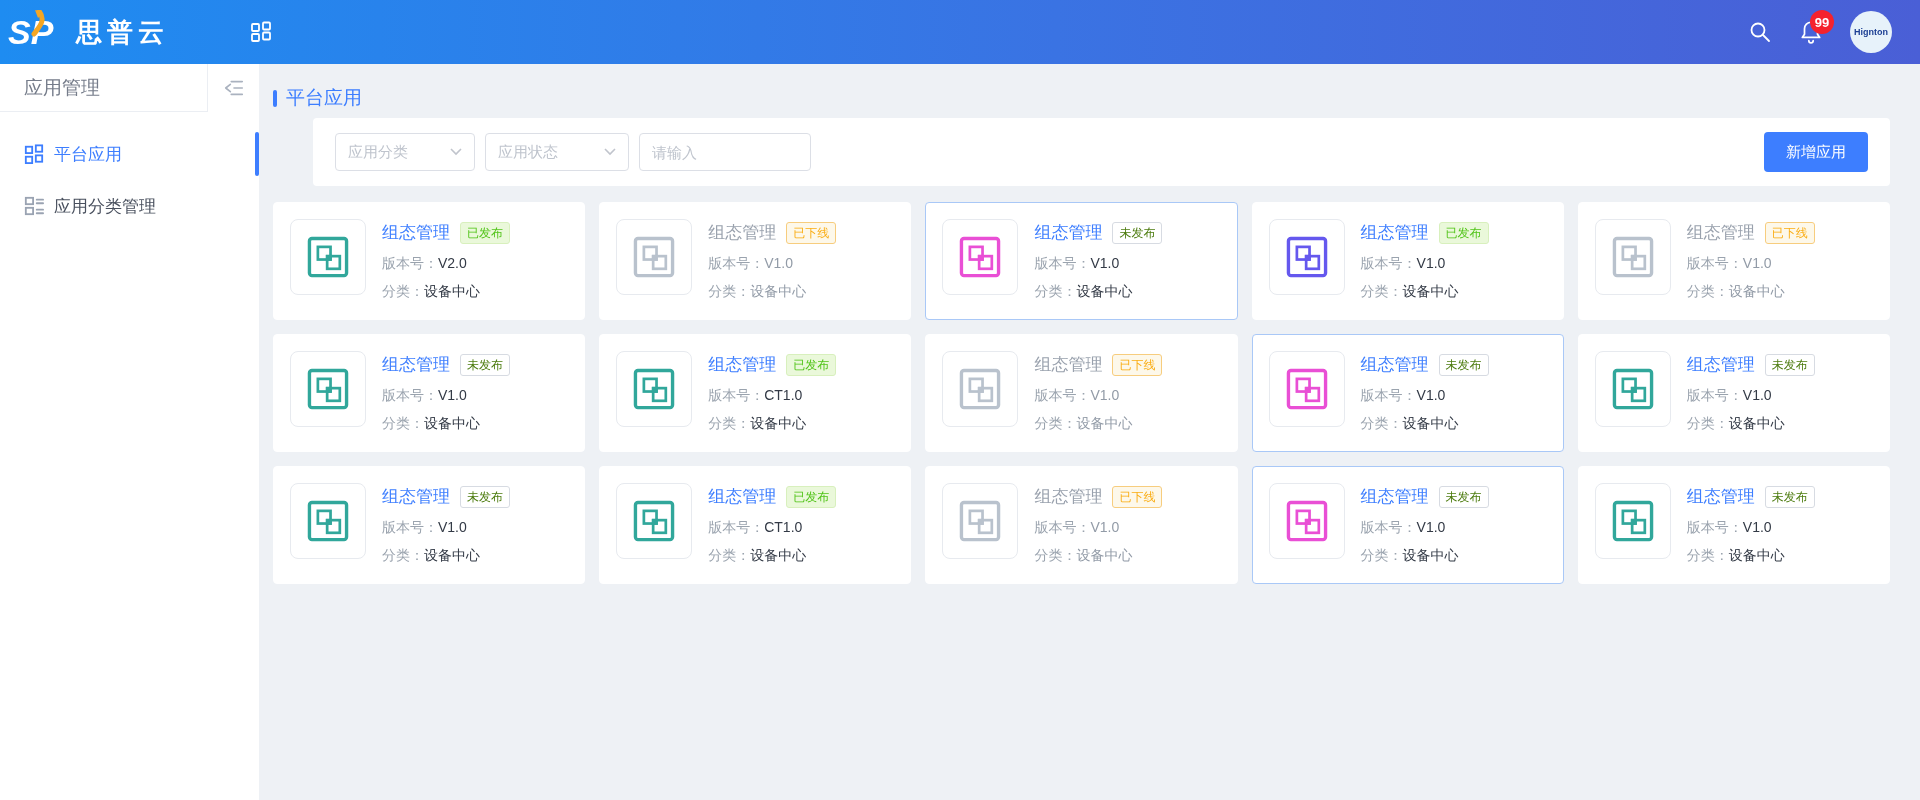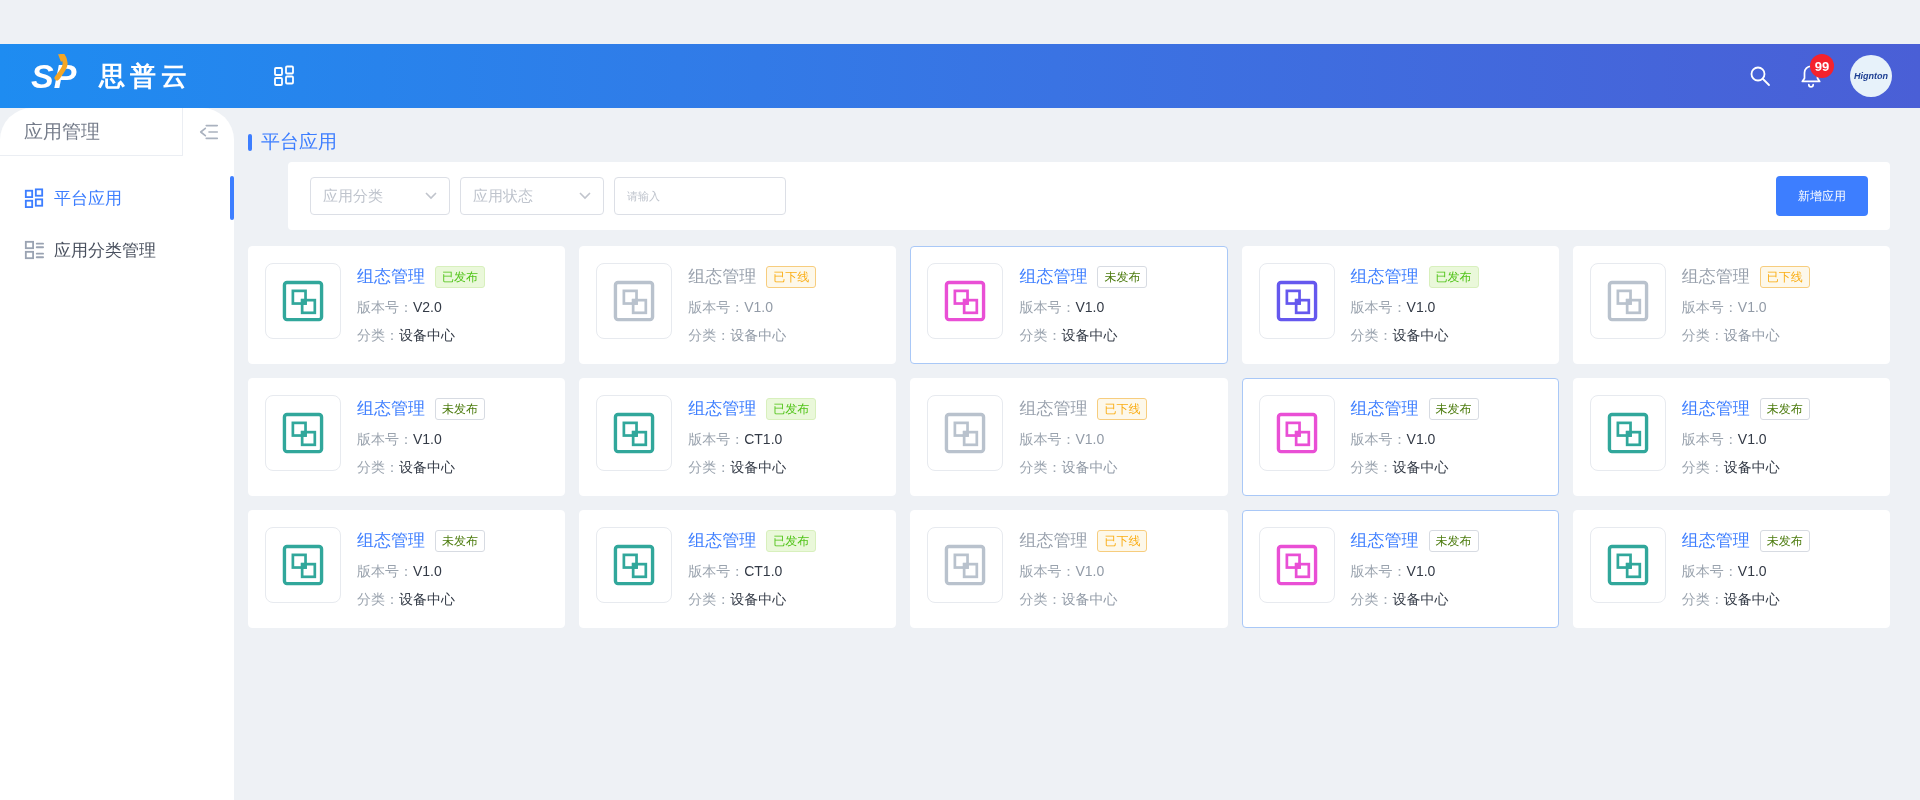--- a/index.html
+++ b/index.html
@@ -2,37 +2,37 @@
 <html><head>
 <meta charset="utf-8">
 <style>
   * { margin:0; padding:0; box-sizing:border-box; }
   html,body { width:1920px; height:800px; overflow:hidden;
     font-family:"Liberation Sans","DejaVu Sans",sans-serif; background:#eef1f5; }
 
   
   .header { height:64px; display:flex; align-items:center;
     background:linear-gradient(90deg,#1e8cf1 0%,#3a73e3 55%,#4a5fd6 100%);
-    padding:0 28px 0 31px; position:relative;margin-top:44px; }
+    padding:0 28px 0 8px; position:relative; }
   .logo { display:flex; align-items:center; gap:12px; width:200px; }
   .logo-mark { position:relative; width:56px; height:44px; }
   .brand { color:#fff; font-size:26px; font-weight:bold; letter-spacing:5px; }
   .apps-icon { margin-left:42px; cursor:pointer; display:flex; }
   .header-right { margin-left:auto; display:flex; align-items:center; gap:26px;text-align:right; }
   .hicon { cursor:pointer; display:flex; position:relative; }
   .badge-count { position:absolute; top:-9px; left:12px; background:#f5222d; color:#fff;
     font-size:13px; font-weight:bold; min-width:24px; height:24px; border-radius:12px;
     display:flex; align-items:center; justify-content:center; padding:0 4px; }
   .avatar { width:42px; height:42px; border-radius:50%; background:#e7f2fa;
     display:flex; align-items:center; justify-content:center; cursor:pointer;
-    color:#1d3f93; font-size:9px; font-weight:bold; font-style:italic; overflow:hidden; }
+    color:#1d3f93; font-size:9px; font-weight:bold; overflow:hidden; }
 
   
   .shell { display:flex; height:736px; }
-  .sidebar { width:234px; background:#fff; flex-shrink:0; position:relative;border-radius:32px; }
+  .sidebar { width:259px; background:#fff; flex-shrink:0; position:relative; }
   .sidebar-header { height:48px; display:flex; align-items:stretch; }
   .sidebar-title-cell { flex:1; display:flex; align-items:center; padding-left:24px;
     border-bottom:1px solid #ebeef3; color:#757c8a; font-size:19px; }
   .collapse-cell { width:52px; display:flex; align-items:center; justify-content:center;
     border-left:1px solid #ebeef3; cursor:pointer; color:#aab2bf; }
   .menu { padding-top:16px; }
   .menu-item { height:52px; display:flex; align-items:center; gap:10px;
     padding-left:24px; font-size:17px; color:#49505e; cursor:pointer; position:relative; }
   .menu-item .mi-icon { display:flex; color:#9aa3b2; }
   .menu-item.active { color:#3d7eff; }
@@ -46,25 +46,25 @@
   .page-title span.txt { color:#3d7eff; font-size:19px; }
 
   
   .filter-panel { background:#fff; border-radius:4px; height:68px;
     display:flex; align-items:center; padding:0 22px; gap:10px;margin-left:40px; }
   .select { width:140px; height:38px; border:1px solid #dcdfe6; border-radius:4px;
     display:flex; align-items:center; justify-content:space-between;
     padding:0 12px; color:#bfc4cd; font-size:15px; cursor:pointer; background:#fff; }
   .select:nth-of-type(2) { width:144px; }
   .text-input { width:172px; height:38px; border:1px solid #dcdfe6; border-radius:4px;
-    padding:15px 12px; font-size:11px; color:#be185d;
+    padding:15px 12px; font-size:15px; color:#be185d;
     font-family:"Liberation Sans","DejaVu Sans",sans-serif; }
   .text-input::placeholder { color:#bfc4cd; }
   .btn-primary { margin-left:auto; background:#3d7eff; color:#fff; border:none;
-    height:40px; padding:0 22px; font-size:12px; border-radius:4px; cursor:pointer;
+    height:40px; padding:0 22px; font-size:15px; border-radius:4px; cursor:pointer;
     font-family:"Liberation Sans","DejaVu Sans",sans-serif; }
 
   
   .cards { margin-top:16px; display:grid; grid-template-columns:repeat(5,1fr); gap:14px; }
   .card { background:#fff; border:1px solid #fff; border-radius:4px; height:118px;
     padding:16px; display:flex; gap:16px; cursor:pointer; }
   .card.selected { border-color:#a9c8f7; }
   .icon-box { width:76px; height:76px; flex-shrink:0; border:1px solid #e7eaef;
     border-radius:8px; display:flex; align-items:center; justify-content:center; }
   .card-body { display:flex; flex-direction:column; justify-content:space-between;

